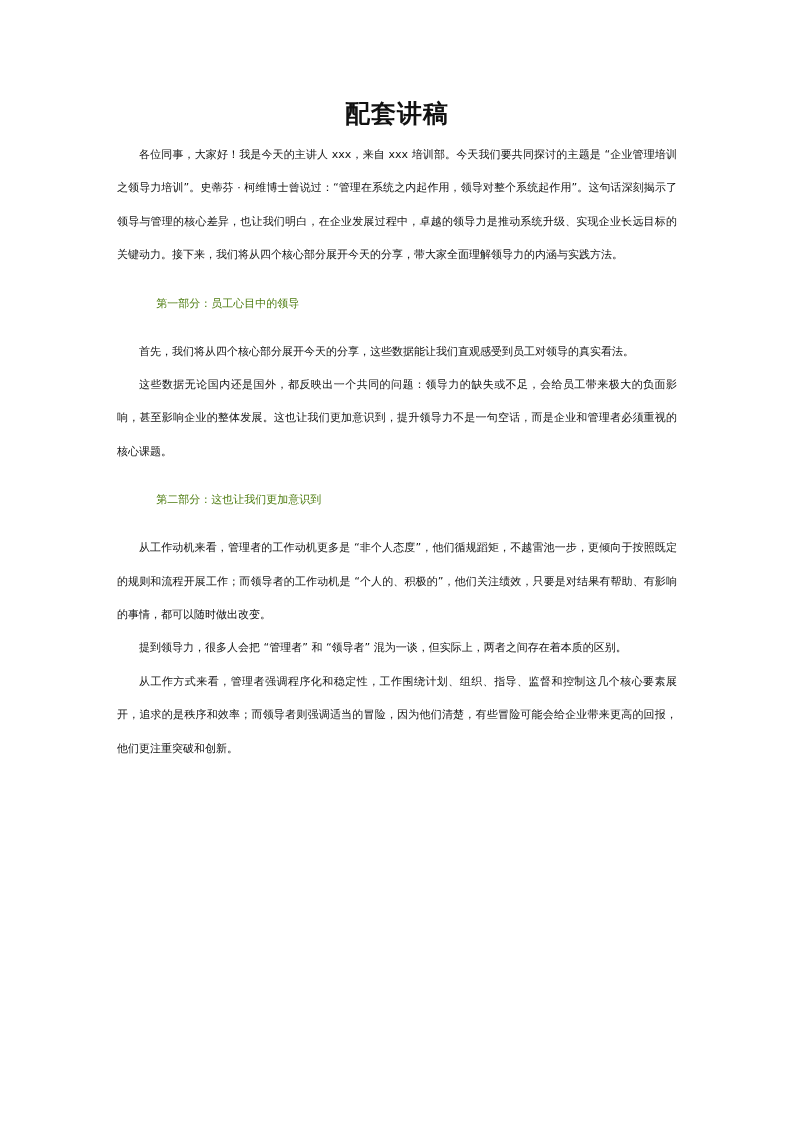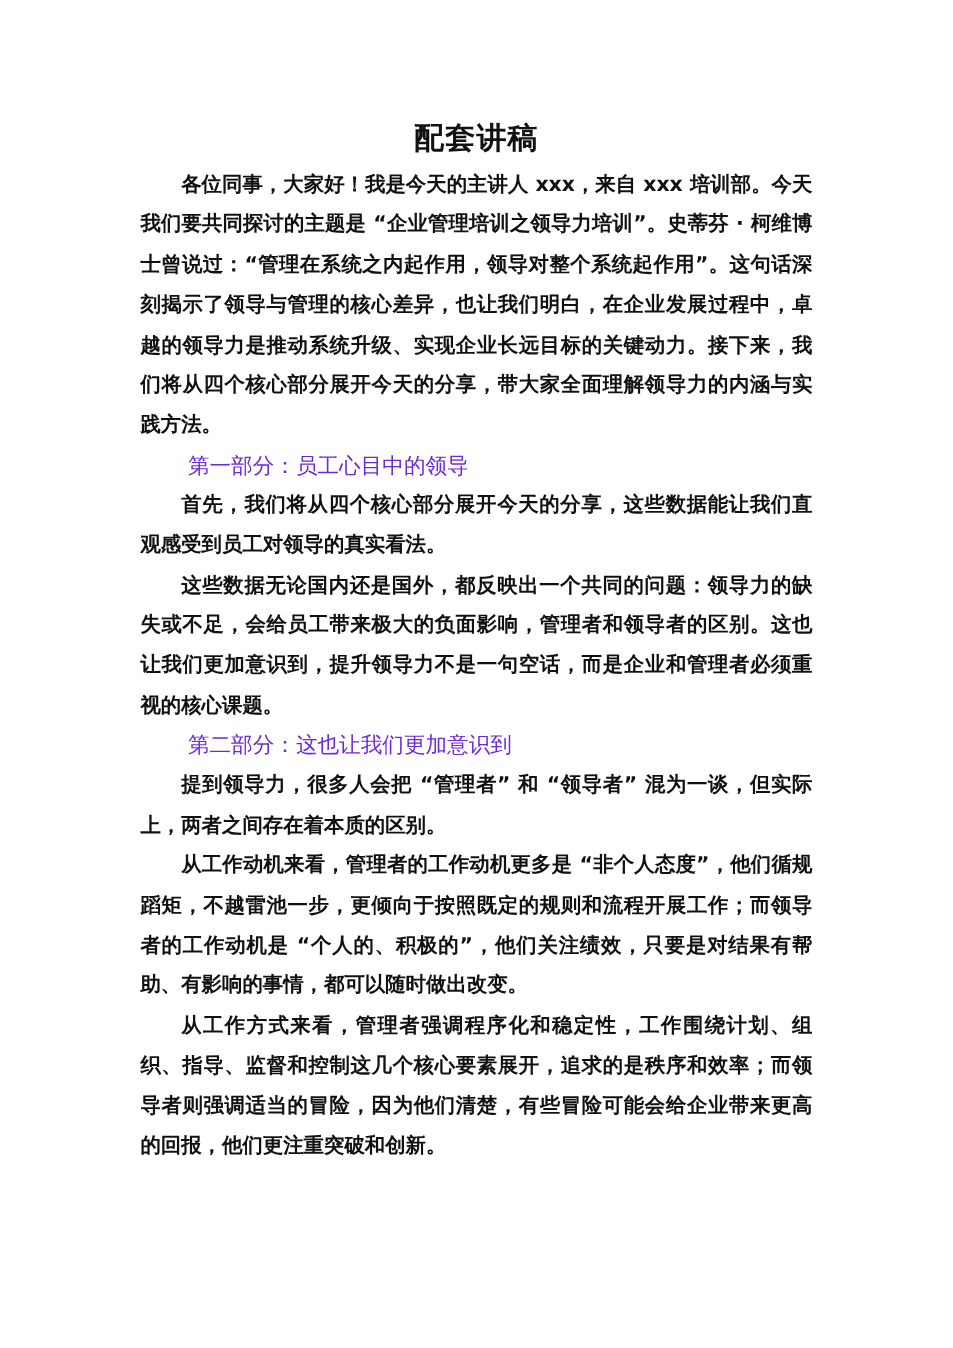--- a/index.html
+++ b/index.html
@@ -1,29 +1,29 @@
 <!DOCTYPE html>
 <html><head>
   <meta charset="utf-8">
   <style>
     html, body { margin: 0; padding: 0; background: #ffffff; }
     body { width: 794px; height: 1123px; position: relative; overflow: hidden;
       font-family: "DejaVu Sans", "Liberation Sans", sans-serif; color: #111; }
     .page { position: absolute; left: 117px; top: 96px; width: 560px; }
-    .title { text-align: center; font-family: Liberation Serif, serif;
+    .title { text-align: center; font-family: Liberation Mono, monospace;
       font-size: 25px; font-weight: bold; line-height: 40px; margin: 0 0 2px 0; letter-spacing: 1px; color: #111; }
-    .para { font-size: 17px; line-height: 33.4px; text-indent: 2em; margin: 0; text-align: justify; letter-spacing: 0; font-weight: bold; }
-    .section { font-size: 18px; line-height: 33px; text-indent: 2.2em; margin: 0; font-family: "DejaVu Serif", "Liberation Serif", serif; color: #6d28d9; }
+    .para { font-size: 11px; line-height: 33.4px; text-indent: 2em; margin: 0; text-align: justify; letter-spacing: 0; }
+    .section { font-size: 11px; line-height: 33px; text-indent: 2.2em; margin: 15px; font-family: "DejaVu Serif", "Liberation Serif", serif; color: #4d7c0f; }
   </style>
 </head>
 <body>
 
 <div class="page">
   <h1 class="title">配套讲稿</h1>
   <p class="para">各位同事，大家好！我是今天的主讲人 xxx，来自 xxx 培训部。今天我们要共同探讨的主题是 “企业管理培训之领导力培训”。史蒂芬 · 柯维博士曾说过：“管理在系统之内起作用，领导对整个系统起作用”。这句话深刻揭示了领导与管理的核心差异，也让我们明白，在企业发展过程中，卓越的领导力是推动系统升级、实现企业长远目标的关键动力。接下来，我们将从四个核心部分展开今天的分享，带大家全面理解领导力的内涵与实践方法。</p>
   <p class="section">第一部分：员工心目中的领导</p>
   <p class="para">首先，我们将从四个核心部分展开今天的分享，这些数据能让我们直观感受到员工对领导的真实看法。</p>
-  <p class="para">这些数据无论国内还是国外，都反映出一个共同的问题：领导力的缺失或不足，会给员工带来极大的负面影响，管理者和领导者的区别。这也让我们更加意识到，提升领导力不是一句空话，而是企业和管理者必须重视的核心课题。</p>
+  <p class="para">这些数据无论国内还是国外，都反映出一个共同的问题：领导力的缺失或不足，会给员工带来极大的负面影响，甚至影响企业的整体发展。这也让我们更加意识到，提升领导力不是一句空话，而是企业和管理者必须重视的核心课题。</p>
   <p class="section">第二部分：这也让我们更加意识到</p>
+  <p class="para">从工作动机来看，管理者的工作动机更多是 “非个人态度”，他们循规蹈矩，不越雷池一步，更倾向于按照既定的规则和流程开展工作；而领导者的工作动机是 “个人的、积极的”，他们关注绩效，只要是对结果有帮助、有影响的事情，都可以随时做出改变。</p>
   <p class="para">提到领导力，很多人会把 “管理者” 和 “领导者” 混为一谈，但实际上，两者之间存在着本质的区别。</p>
-  <p class="para">从工作动机来看，管理者的工作动机更多是 “非个人态度”，他们循规蹈矩，不越雷池一步，更倾向于按照既定的规则和流程开展工作；而领导者的工作动机是 “个人的、积极的”，他们关注绩效，只要是对结果有帮助、有影响的事情，都可以随时做出改变。</p>
   <p class="para">从工作方式来看，管理者强调程序化和稳定性，工作围绕计划、组织、指导、监督和控制这几个核心要素展开，追求的是秩序和效率；而领导者则强调适当的冒险，因为他们清楚，有些冒险可能会给企业带来更高的回报，他们更注重突破和创新。</p>
 </div>
 
 </body></html>

